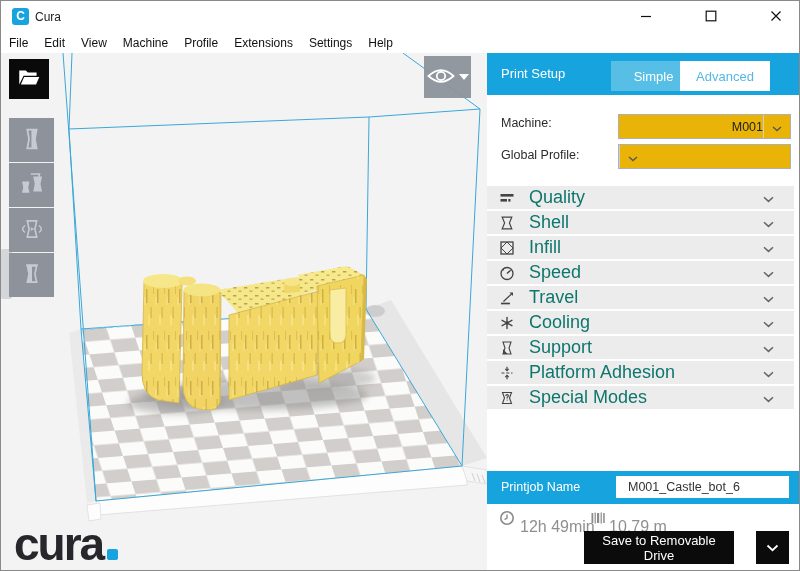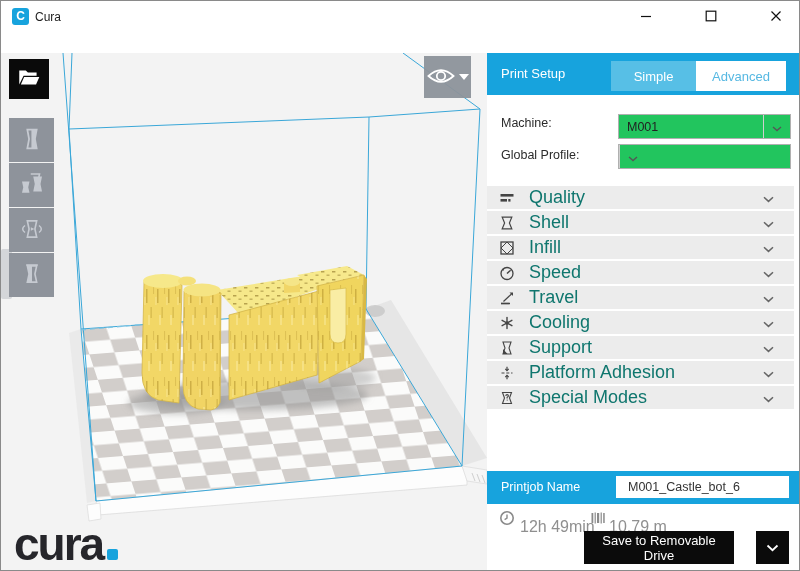--- a/index.html
+++ b/index.html
@@ -34,24 +34,24 @@
         letter-spacing:-2px;line-height:1;}
   .logo-dot{display:inline-block;width:11px;height:11px;background:var(--accent);border-radius:2px;
             margin-left:4px;}
   
   .panel{position:absolute;left:486px;top:52px;width:314px;height:519px;background:#fff;}
   .ps-header{position:absolute;left:0;top:0;width:100%;height:42px;background:var(--accent);}
   .ps-title{position:absolute;left:14px;top:0;height:42px;line-height:42px;color:#fff;font-size:13px;}
   .seg-btn{position:absolute;top:8px;height:30px;border:none;font-size:13px;
            font-family:"Liberation Sans",sans-serif;padding:0;}
   .seg-simple{left:124px;width:85px;background:var(--accent-light);color:#fff;}
-  .seg-advanced{left:209px;width:90px;background:#fff;color:var(--advanced-text);text-align:center;}
+  .seg-advanced{left:193px;width:90px;background:#fff;color:var(--advanced-text);text-align:center;}
   .fld-label{position:absolute;left:14px;font-size:12.5px;color:#2b2b2b;line-height:25px;}
-  .combo{position:absolute;left:131px;width:173px;height:25px;box-sizing:border-box;background:#22c55e;
-         border:1px solid #b0b0b0;display:flex;align-items:center;}
+  .combo{position:absolute;left:131px;width:173px;height:25px;box-sizing:border-box;background:#eab308;
+         border:1px solid #b0b0b0;display:flex;align-items:center;text-align:right;}
   .combo .val{flex:1;padding-left:8px;font-size:12.5px;color:#222;}
   .combo .chev{width:26px;height:100%;border-left:1px solid #cfcfcf;display:flex;
                align-items:center;justify-content:center;}
   .sections{position:absolute;left:0;top:133px;width:307px;}
   .section-row{height:23px;margin-bottom:2px;background:var(--row-bg);display:flex;align-items:center;}
   .s-icon{margin-left:11px;width:17px;height:17px;display:flex;align-items:center;justify-content:center;}
   .s-label{margin-left:14px;font-size:18px;color:#0f766e;}
   .s-chev{margin-left:auto;margin-right:20px;display:flex;align-items:center;}
   .printjob-bar{position:absolute;left:0;top:418px;width:100%;height:33px;background:var(--accent);}
   .pj-label{position:absolute;left:14px;top:0;height:33px;line-height:33px;color:#fff;font-size:12.5px;}
@@ -86,20 +86,38 @@
             <rect x="1.2" y="1.2" width="9.6" height="9.6" fill="none" stroke="#111" stroke-width="1.2"></rect>
           </svg></span>
       </button>
     <button class="winbtn close">
         <span><svg width="12" height="12" viewBox="0 0 12 12">
             <path d="M1.5 1.5 L10.5 10.5 M10.5 1.5 L1.5 10.5" stroke="#111" stroke-width="1.2"></path>
           </svg></span>
       </button>
   </div>
 
+  <div class="menubar">
+
+      <span class="menu-item">File</span>
+
+      <span class="menu-item">Edit</span>
+
+      <span class="menu-item">View</span>
+
+      <span class="menu-item">Machine</span>
+
+      <span class="menu-item">Profile</span>
+
+      <span class="menu-item">Extensions</span>
+
+      <span class="menu-item">Settings</span>
+
+      <span class="menu-item">Help</span>
+    </div>
 
   <div class="viewport">
     <svg class="scene" width="486" height="519" viewBox="0 0 486 519">
       <defs>
         <pattern id="checker" width="2" height="2" patternUnits="userSpaceOnUse" patternTransform="matrix(25 -2 4.2 12.7 80 276)">
           <rect x="0" y="0" width="2" height="2" fill="#fbfbfa"></rect>
           <rect x="0" y="0" width="1" height="1" fill="#d2cecb"></rect>
           <rect x="1" y="1" width="1" height="1" fill="#d2cecb"></rect>
         </pattern>
         <pattern id="streaks" width="11" height="46" patternUnits="userSpaceOnUse">

